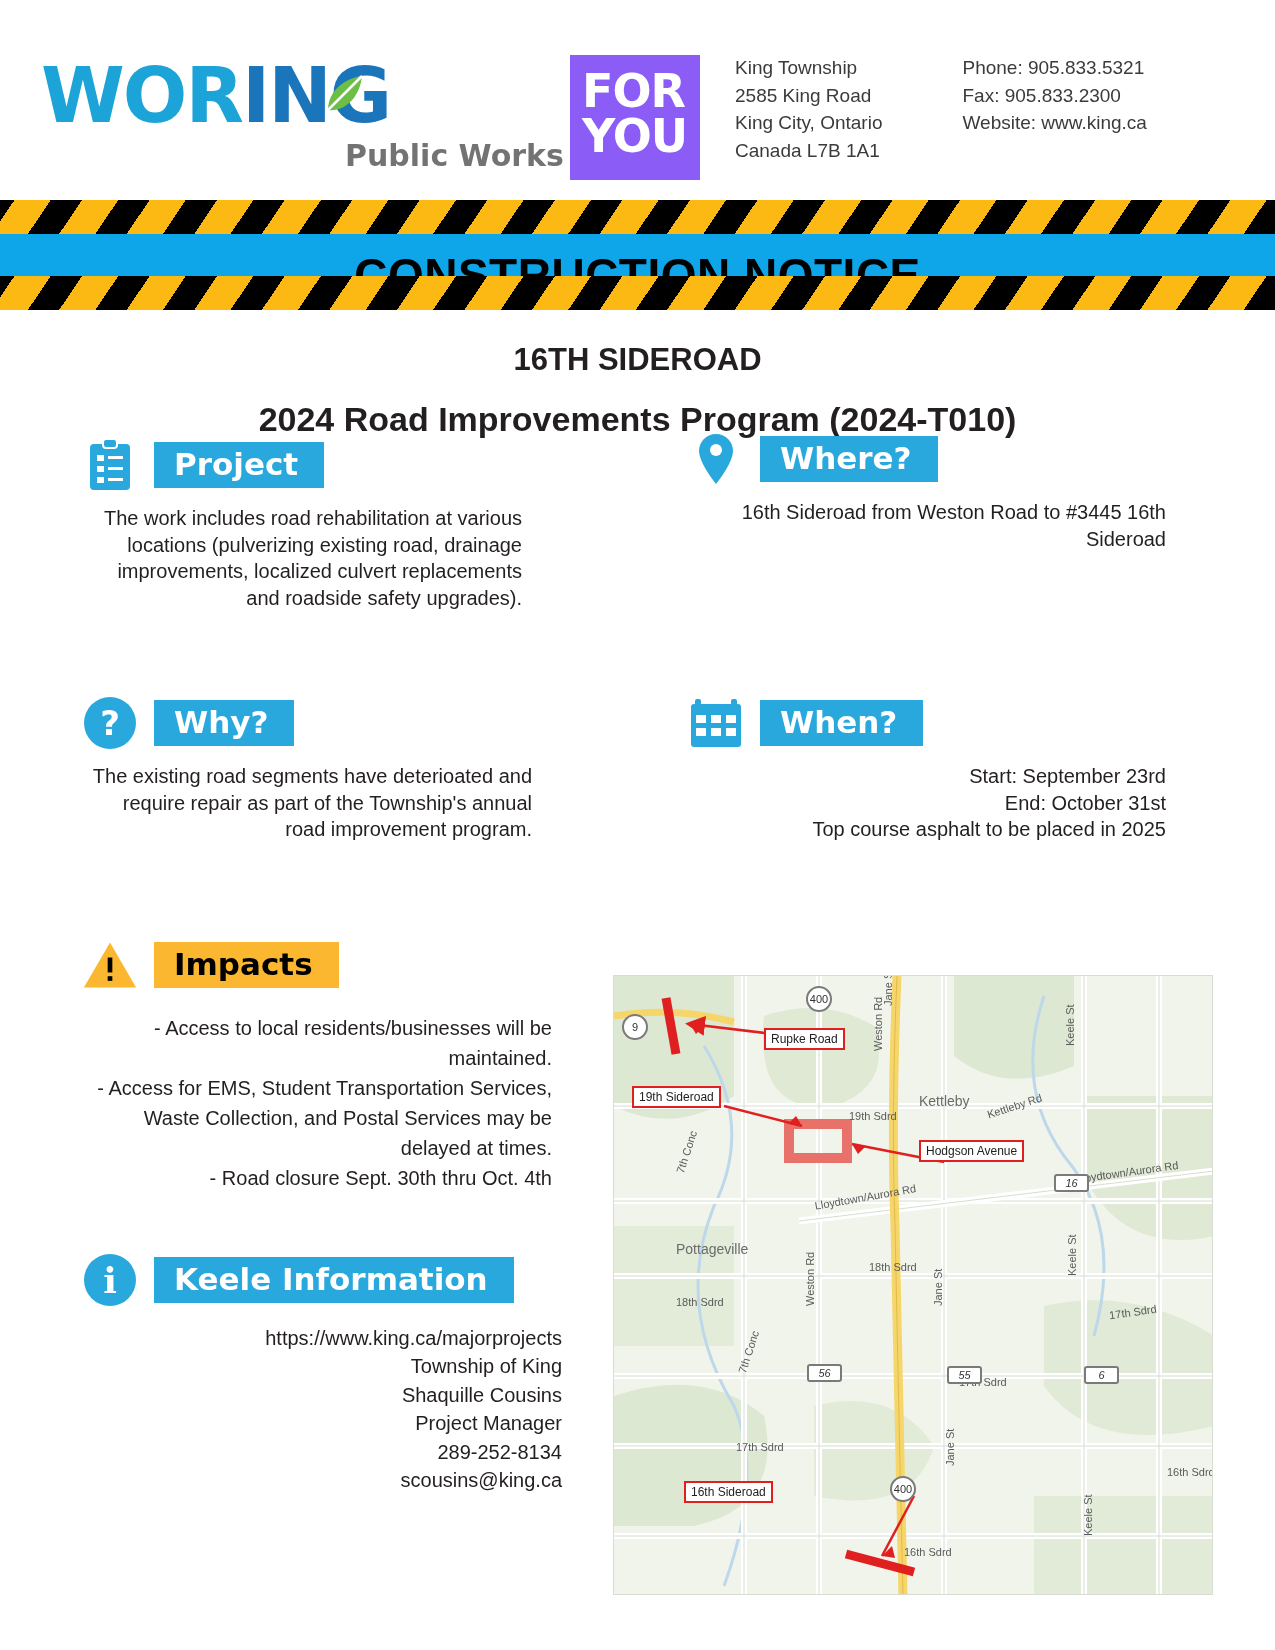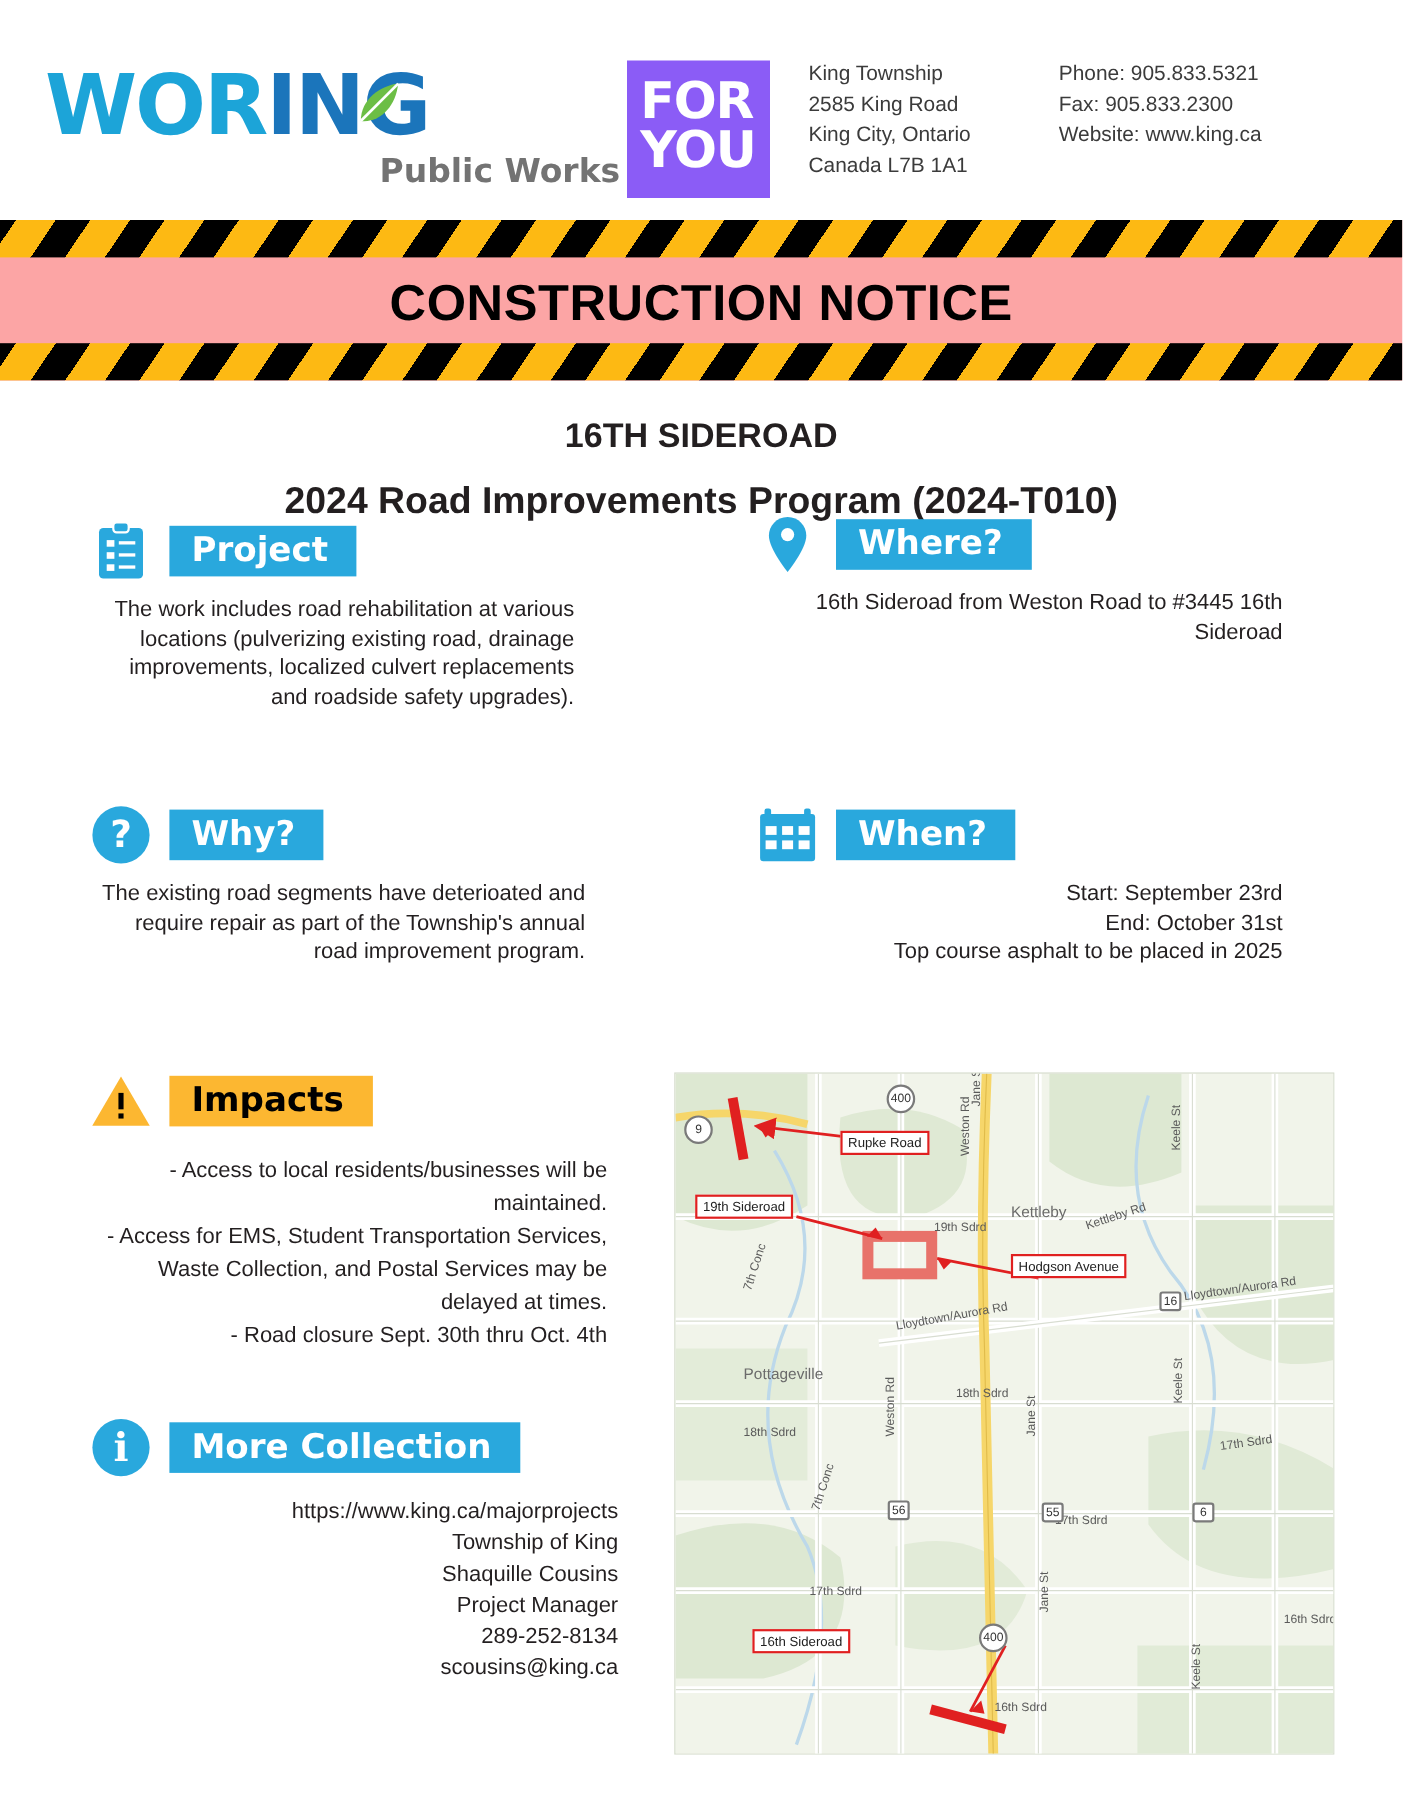--- a/index.html
+++ b/index.html
@@ -75,23 +75,23 @@
     font-size: 19px;
     color: #3b3b3b;
     line-height: 1.45;
   }
   .addr-col { margin-right: 80px; }
   .addr-col div { white-space: nowrap; }
 
   
   .banner {
     position: relative;
-    height: 146px;
+    height: 110px;
     width: 100%;
-    background: #fca5a5;
+    background: #0ea5e9;
     overflow: hidden;
   }
   .stripe-row {
     position: absolute;
     left: 0; width: 100%;
     height: 34px;
     background: repeating-linear-gradient(
       -56deg,
       #000 0px, #000 26px,
       #fdb913 26px, #fdb913 56px
@@ -212,22 +212,23 @@
     width: 26px; height: 26px;
     border-radius: 50%;
     background: #fff;
     border: 2px solid #7a7a7a;
     font-size: 11px;
     color: #333;
     display: flex; align-items: center; justify-content: center;
   }
   .shield.sq {
     border-radius: 3px;
-    width: 20px; height: 18px;
+    width: 35px; height: 18px;
     font-size: 11px;
+    font-style: italic;
   }
 </style>
 </head>
 <body>
 
 <div class="header">
   <div class="logo-wrap">
     <div class="logo-main"><span>WOR</span><span class="dark">ING</span></div>
     <svg class="logo-leaf" viewBox="0 0 46 46">
       <path d="M8 38 C8 18 26 6 42 4 C40 24 26 40 8 38 Z" fill="#6cbe45"></path>
@@ -348,21 +349,21 @@
       <p>- Access for EMS, Student Transportation Services, Waste Collection, and Postal Services may be delayed at times.</p>
       <p>- Road closure Sept. 30th thru Oct. 4th</p>
     </div>
   </div>
 
   <div class="sec" style="left:82px; top:815px; width:520px;">
     <div class="sec-head">
       <div class="sec-icon">
         <div class="circ" style="font-family:'DejaVu Serif',serif; font-size:36px;">i</div>
       </div>
-      <div class="sec-label">More Collection</div>
+      <div class="sec-label">Keele Information</div>
     </div>
     <div class="sec-body" style="width:480px; line-height:1.42; margin-top:18px;">
       <p>https://www.king.ca/majorprojects</p>
       <p>Township of King</p>
       <p>Shaquille Cousins</p>
       <p>Project Manager</p>
       <p>289-252-8134</p>
       <p>scousins@king.ca</p>
     </div>
   </div>

